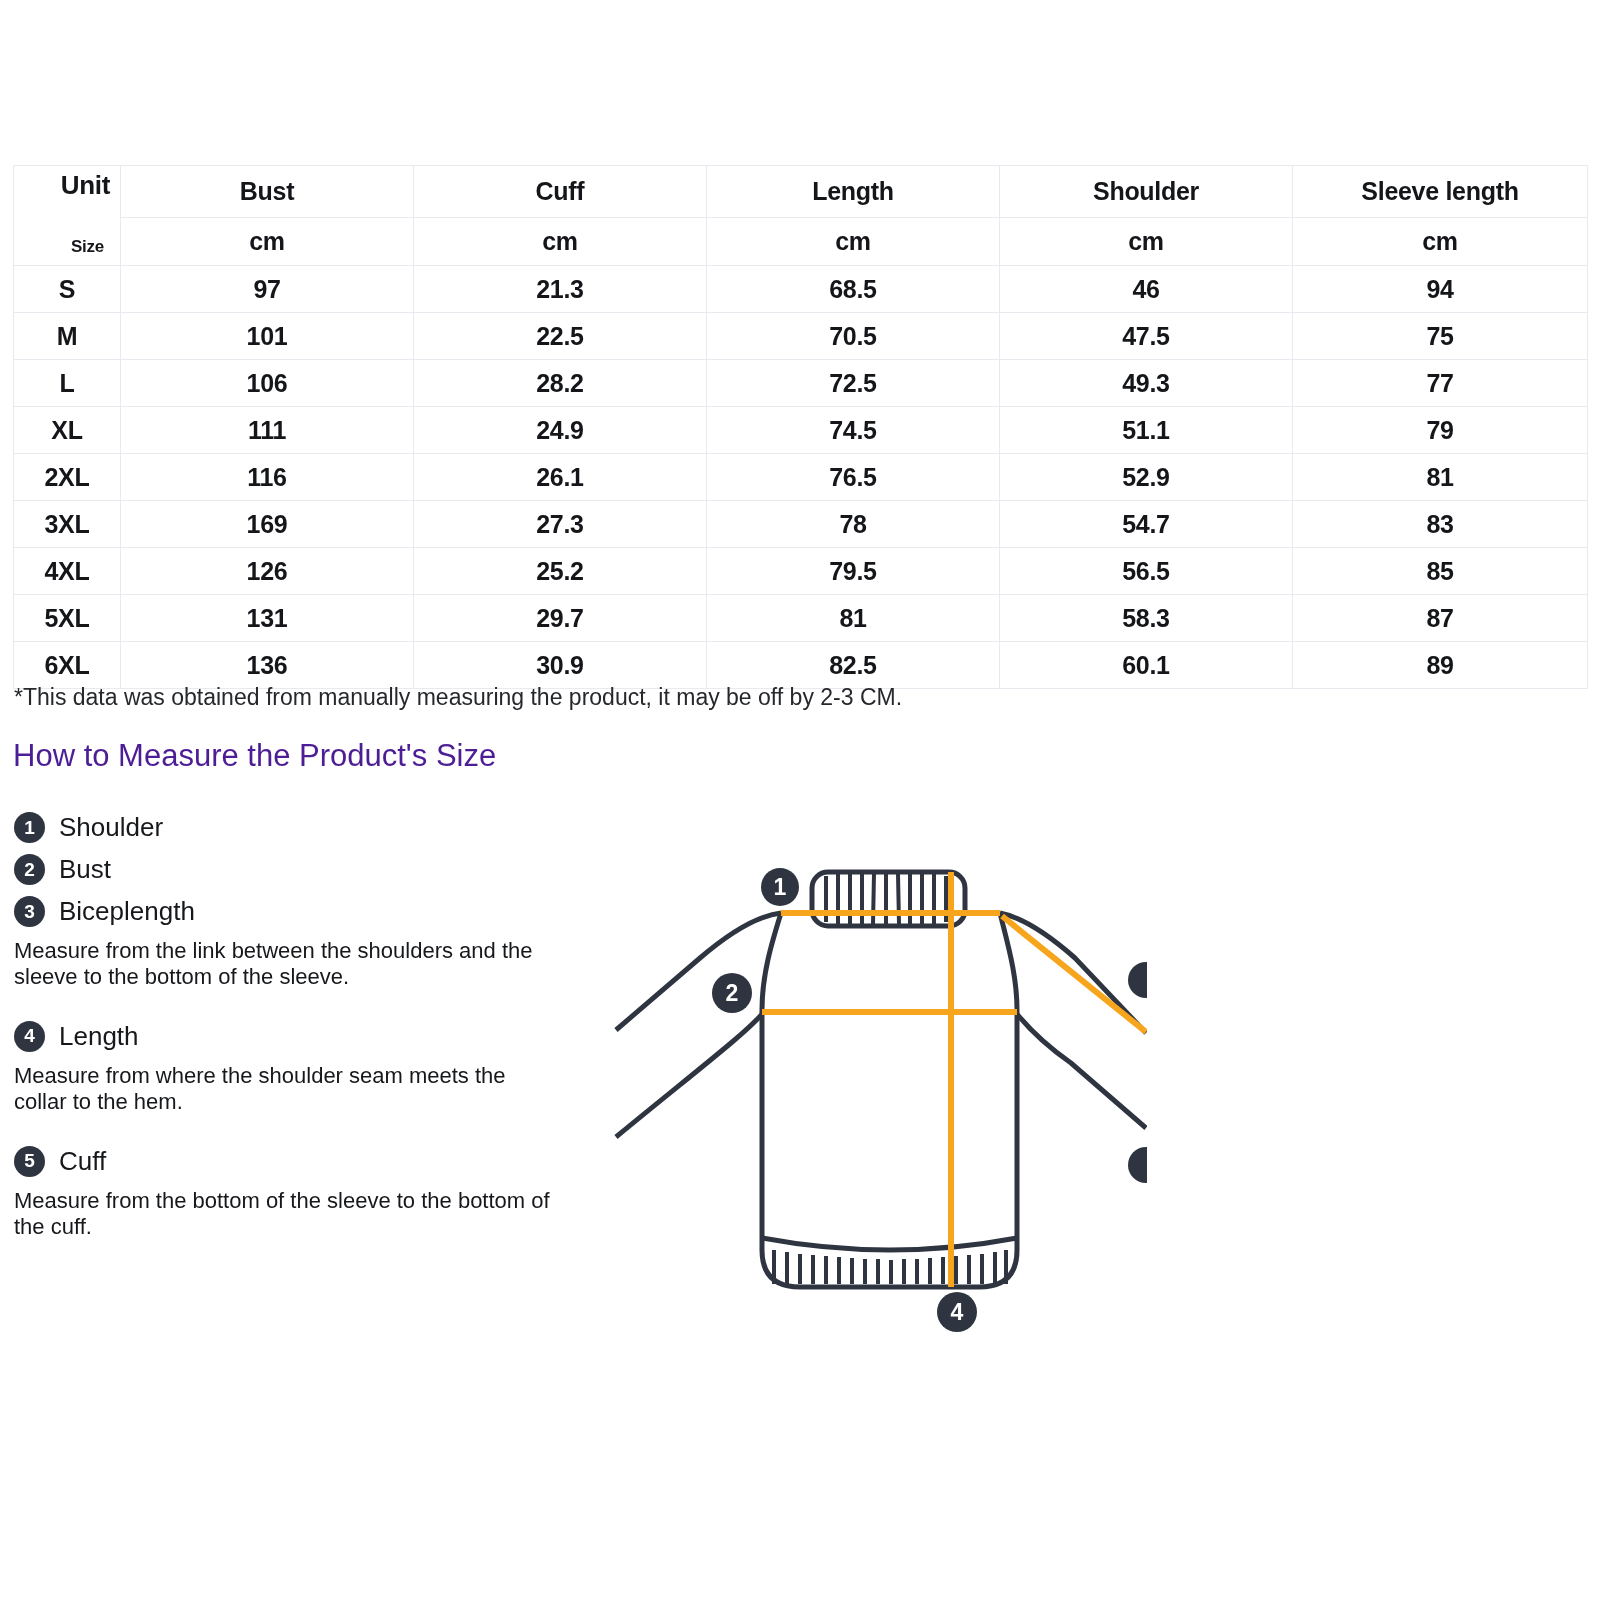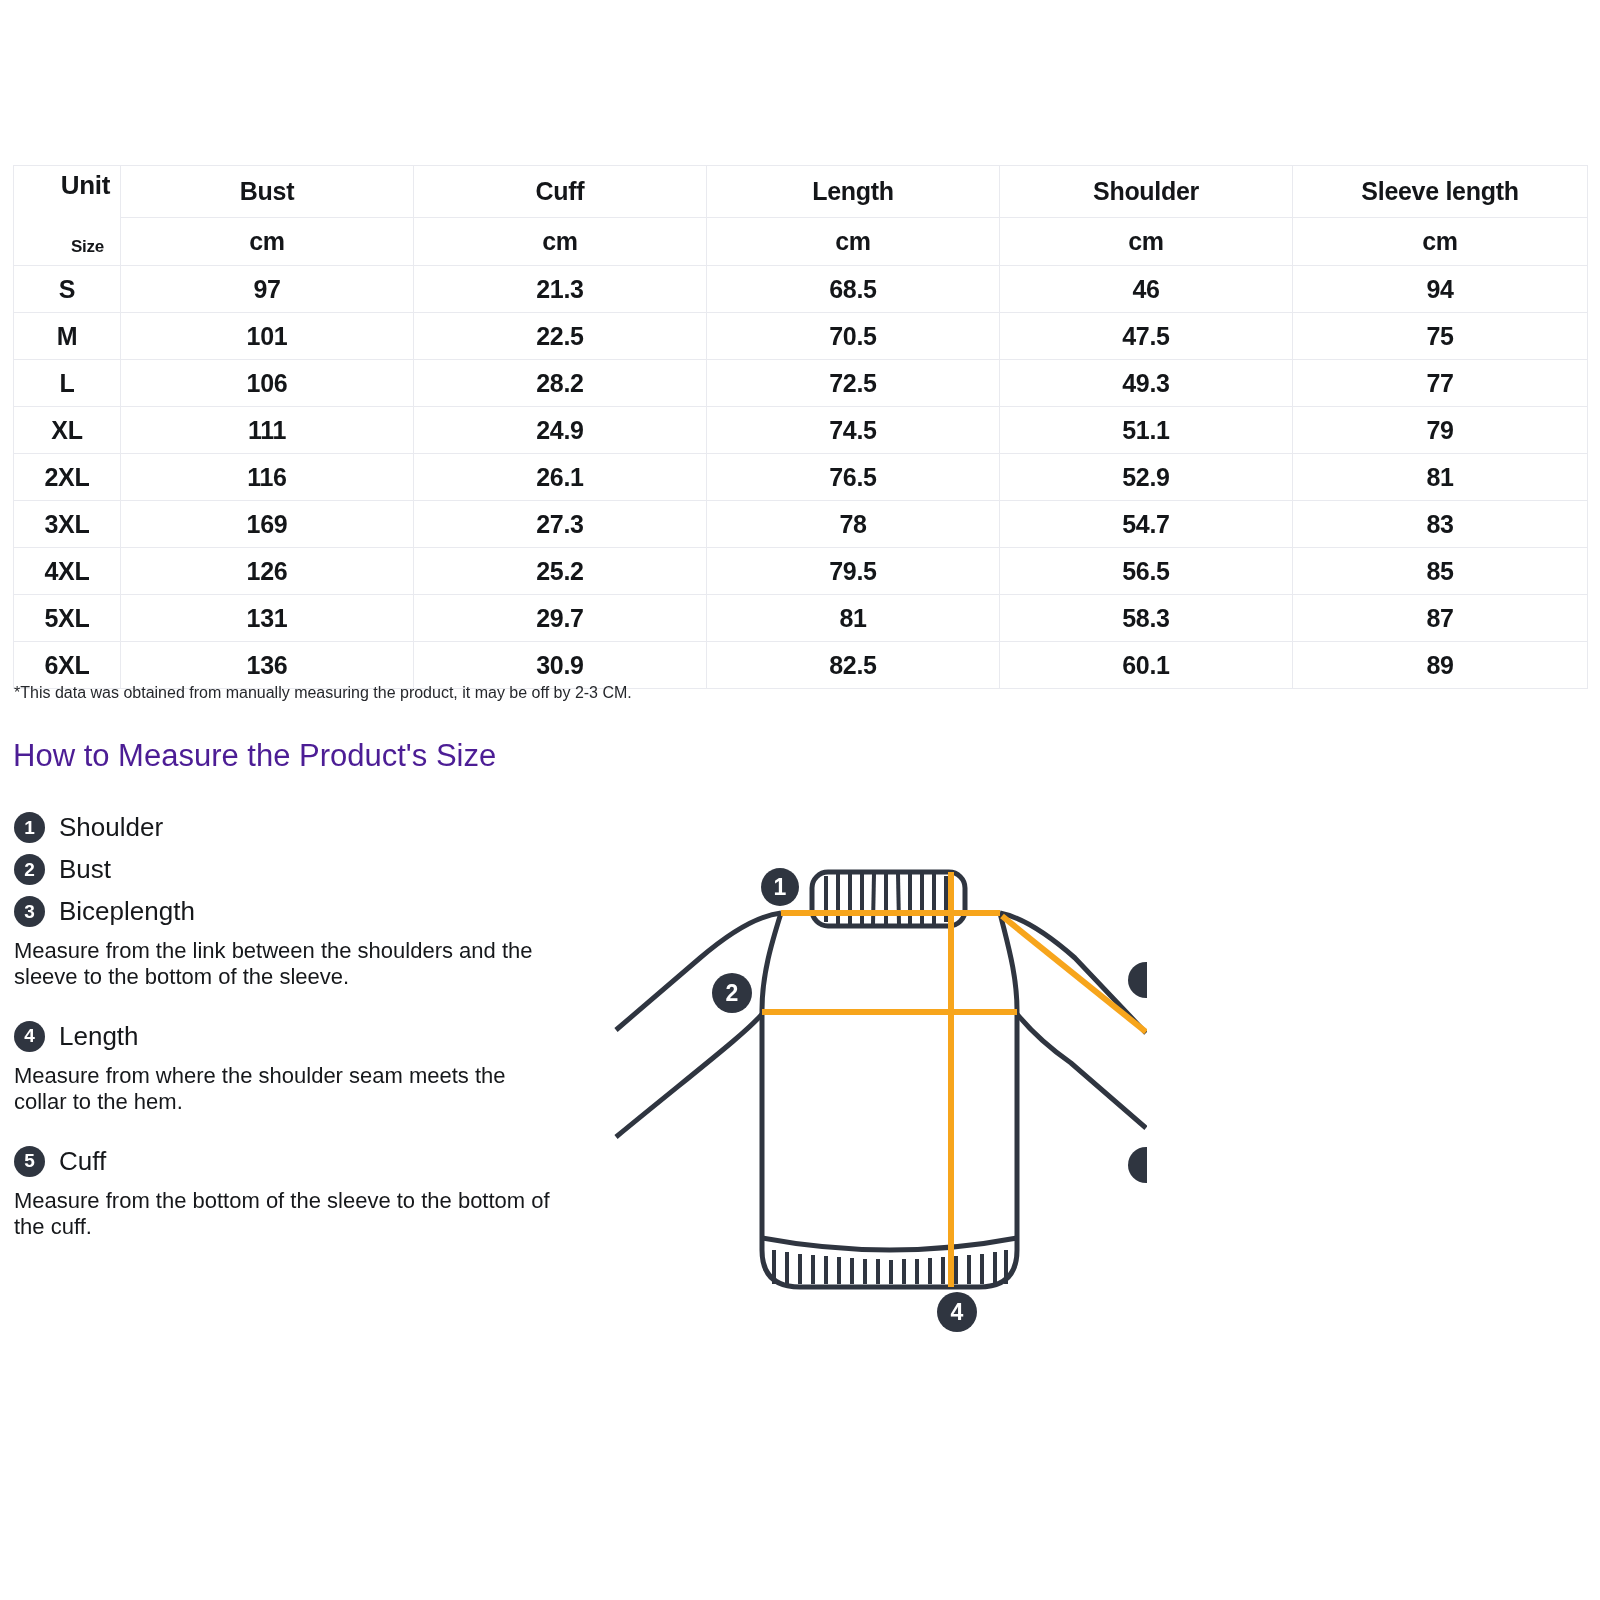--- a/index.html
+++ b/index.html
@@ -13,21 +13,21 @@
        font-weight:700;font-size:25px;color:#141619;background:#fff;letter-spacing:-0.3px;}
   tr.hrow1 th{height:51px;}
   tr.hrow2 th{height:47px;}
   tr.drow td{height:46px;}
   td.corner{position:relative;
        background:linear-gradient(to bottom right,#fff calc(50% - 1px),#dfe1e8 calc(50% - 1px),#dfe1e8 calc(50% + 1px),#fff calc(50% + 1px));}
   .corner .unit{position:absolute;top:4px;right:10px;font-size:26px;}
   .corner .size{position:absolute;bottom:8px;left:13px;font-size:17px;margin-left:44px;}
 
   
-  #note{position:absolute;left:14px;top:684px;font-size:16px;color:#26282c;}
+  #note{position:absolute;left:14px;top:684px;font-size:23px;color:#26282c;}
   #howto-heading{position:absolute;left:13px;top:738px;font-size:31px;font-weight:400;color:#4c1d95;}
 
   
   #steps{position:absolute;left:14px;top:812px;width:560px;}
   .step-head{display:flex;align-items:center;gap:14px;margin-bottom:11px;}
   .badge{width:31px;height:31px;border-radius:50%;background:#2f3540;color:#fff;
          font-size:19px;font-weight:700;display:flex;align-items:center;justify-content:center;flex:0 0 31px;}
   .step-title{font-size:26px;color:#16181b;}
   .step-desc{font-size:22px;line-height:1.2;color:#16181b;margin:0 0 30px 0;width:545px;}
 

